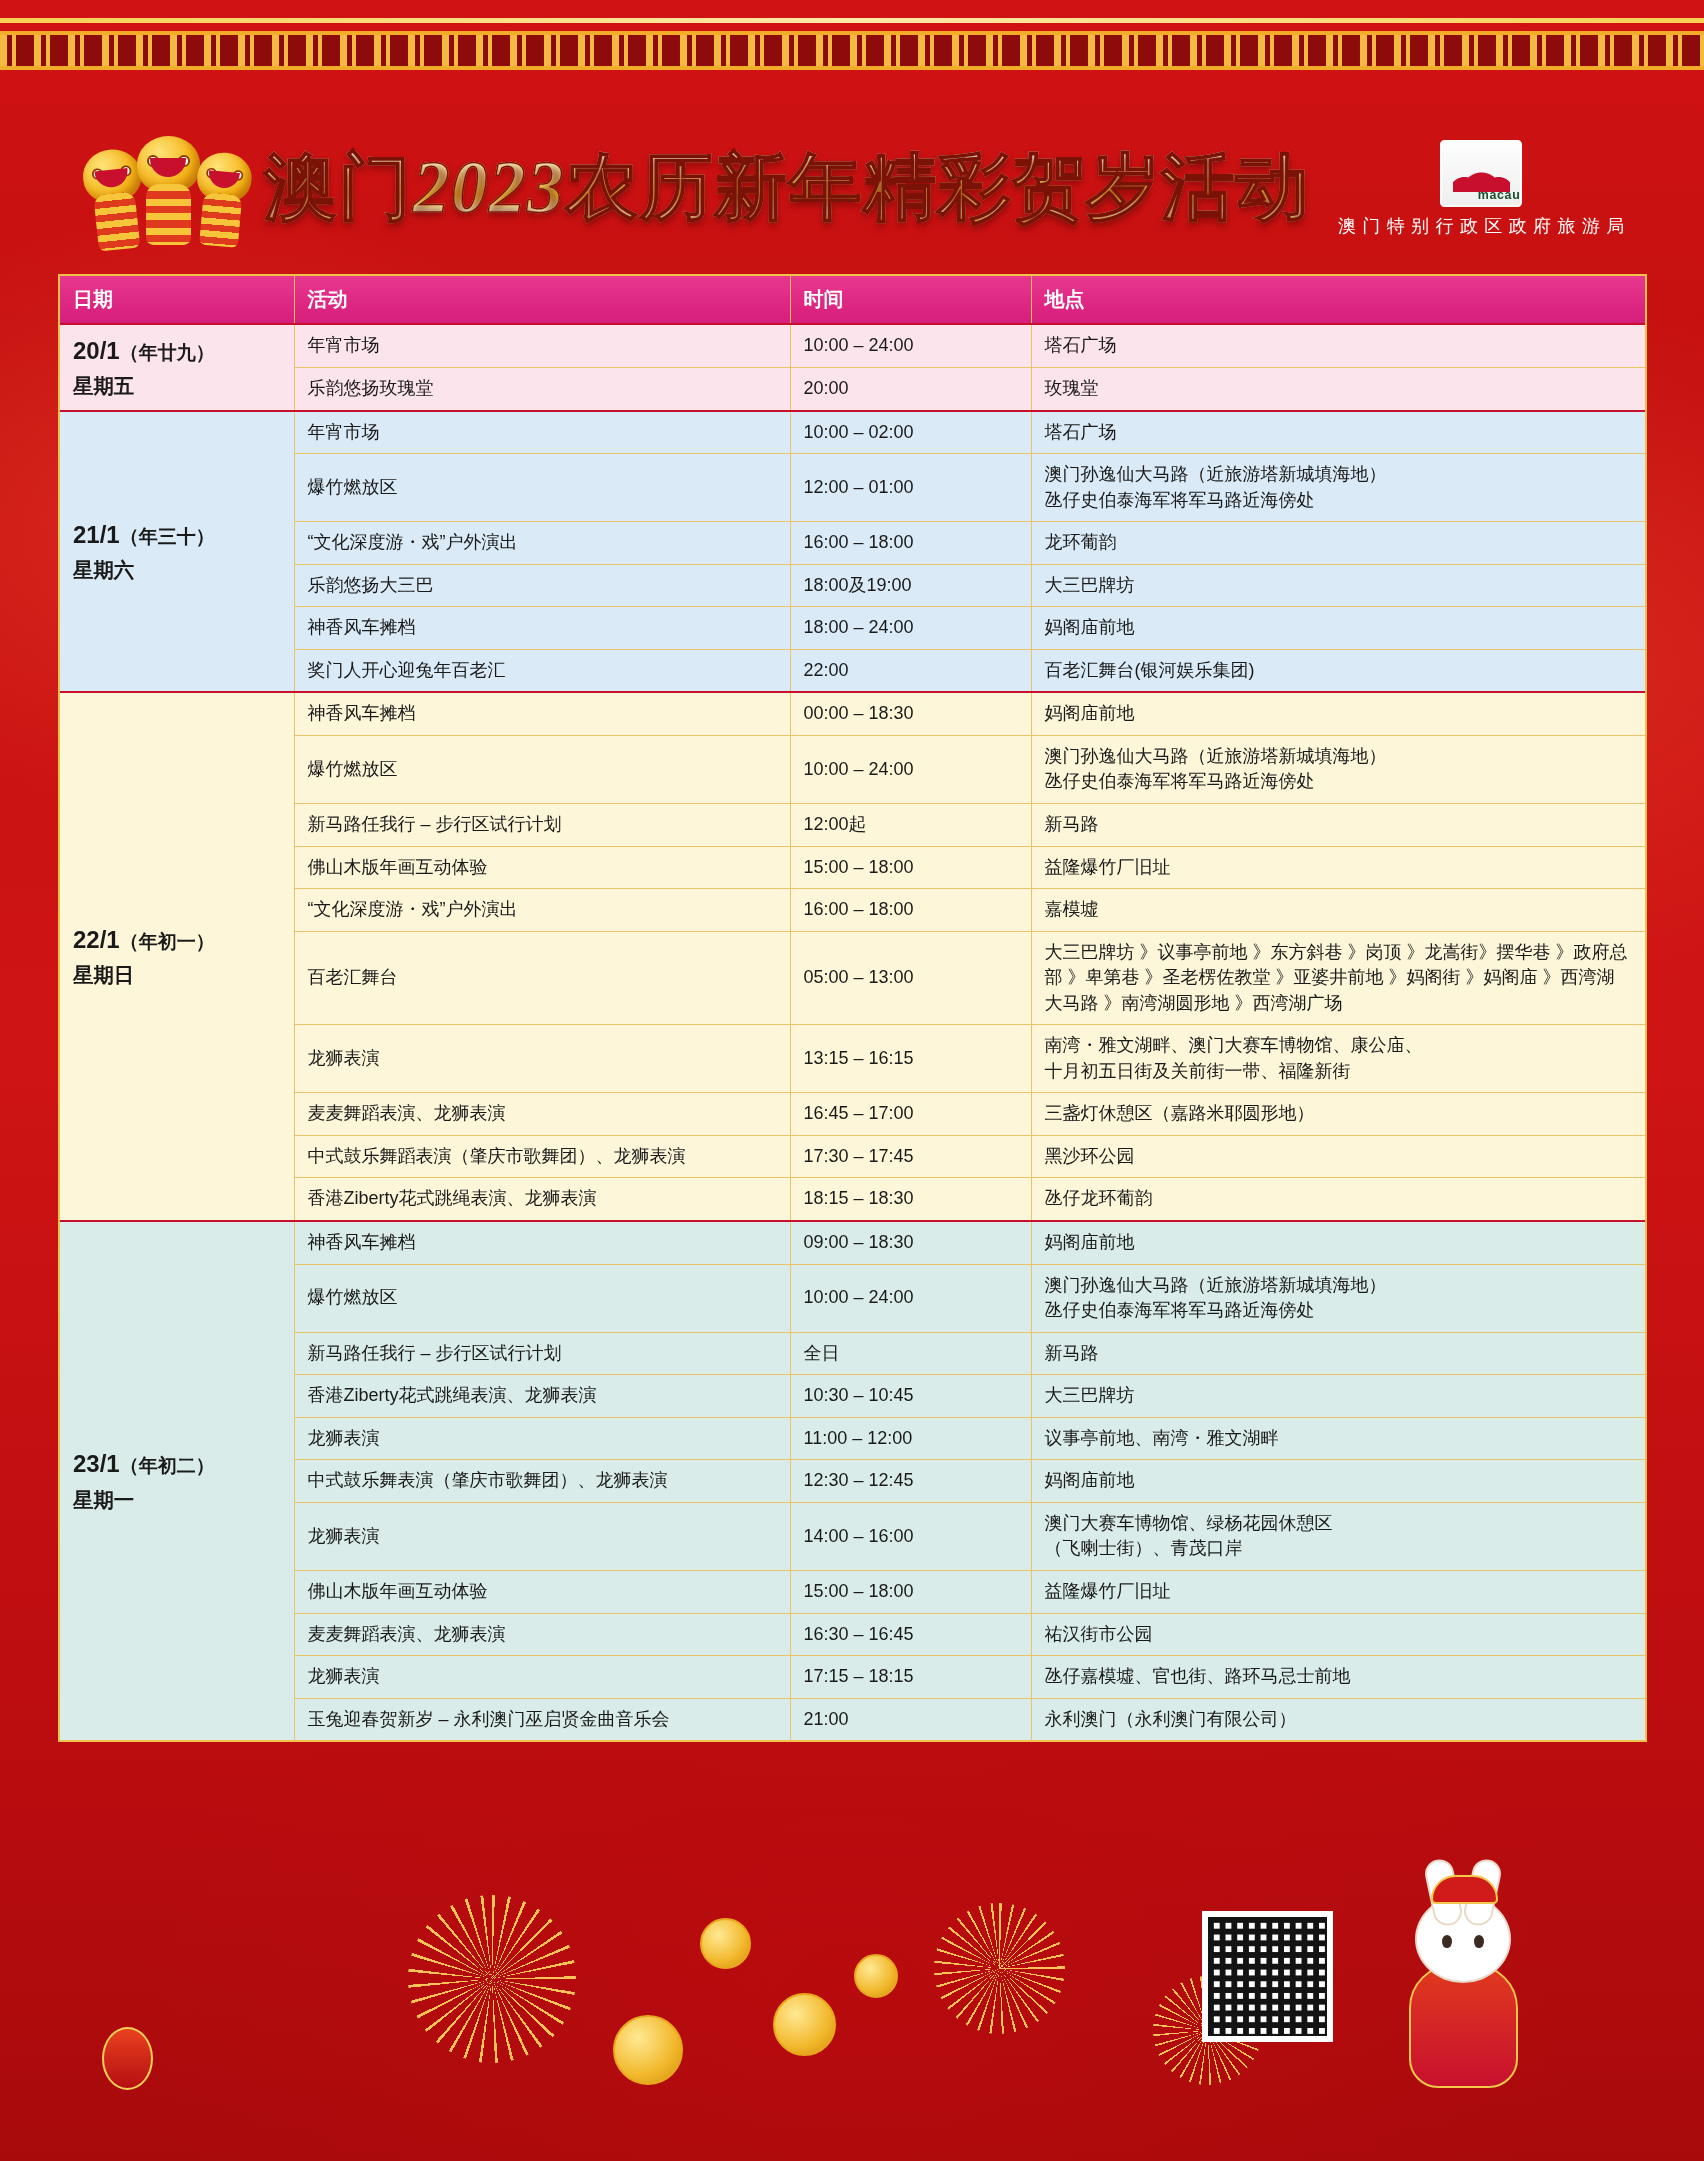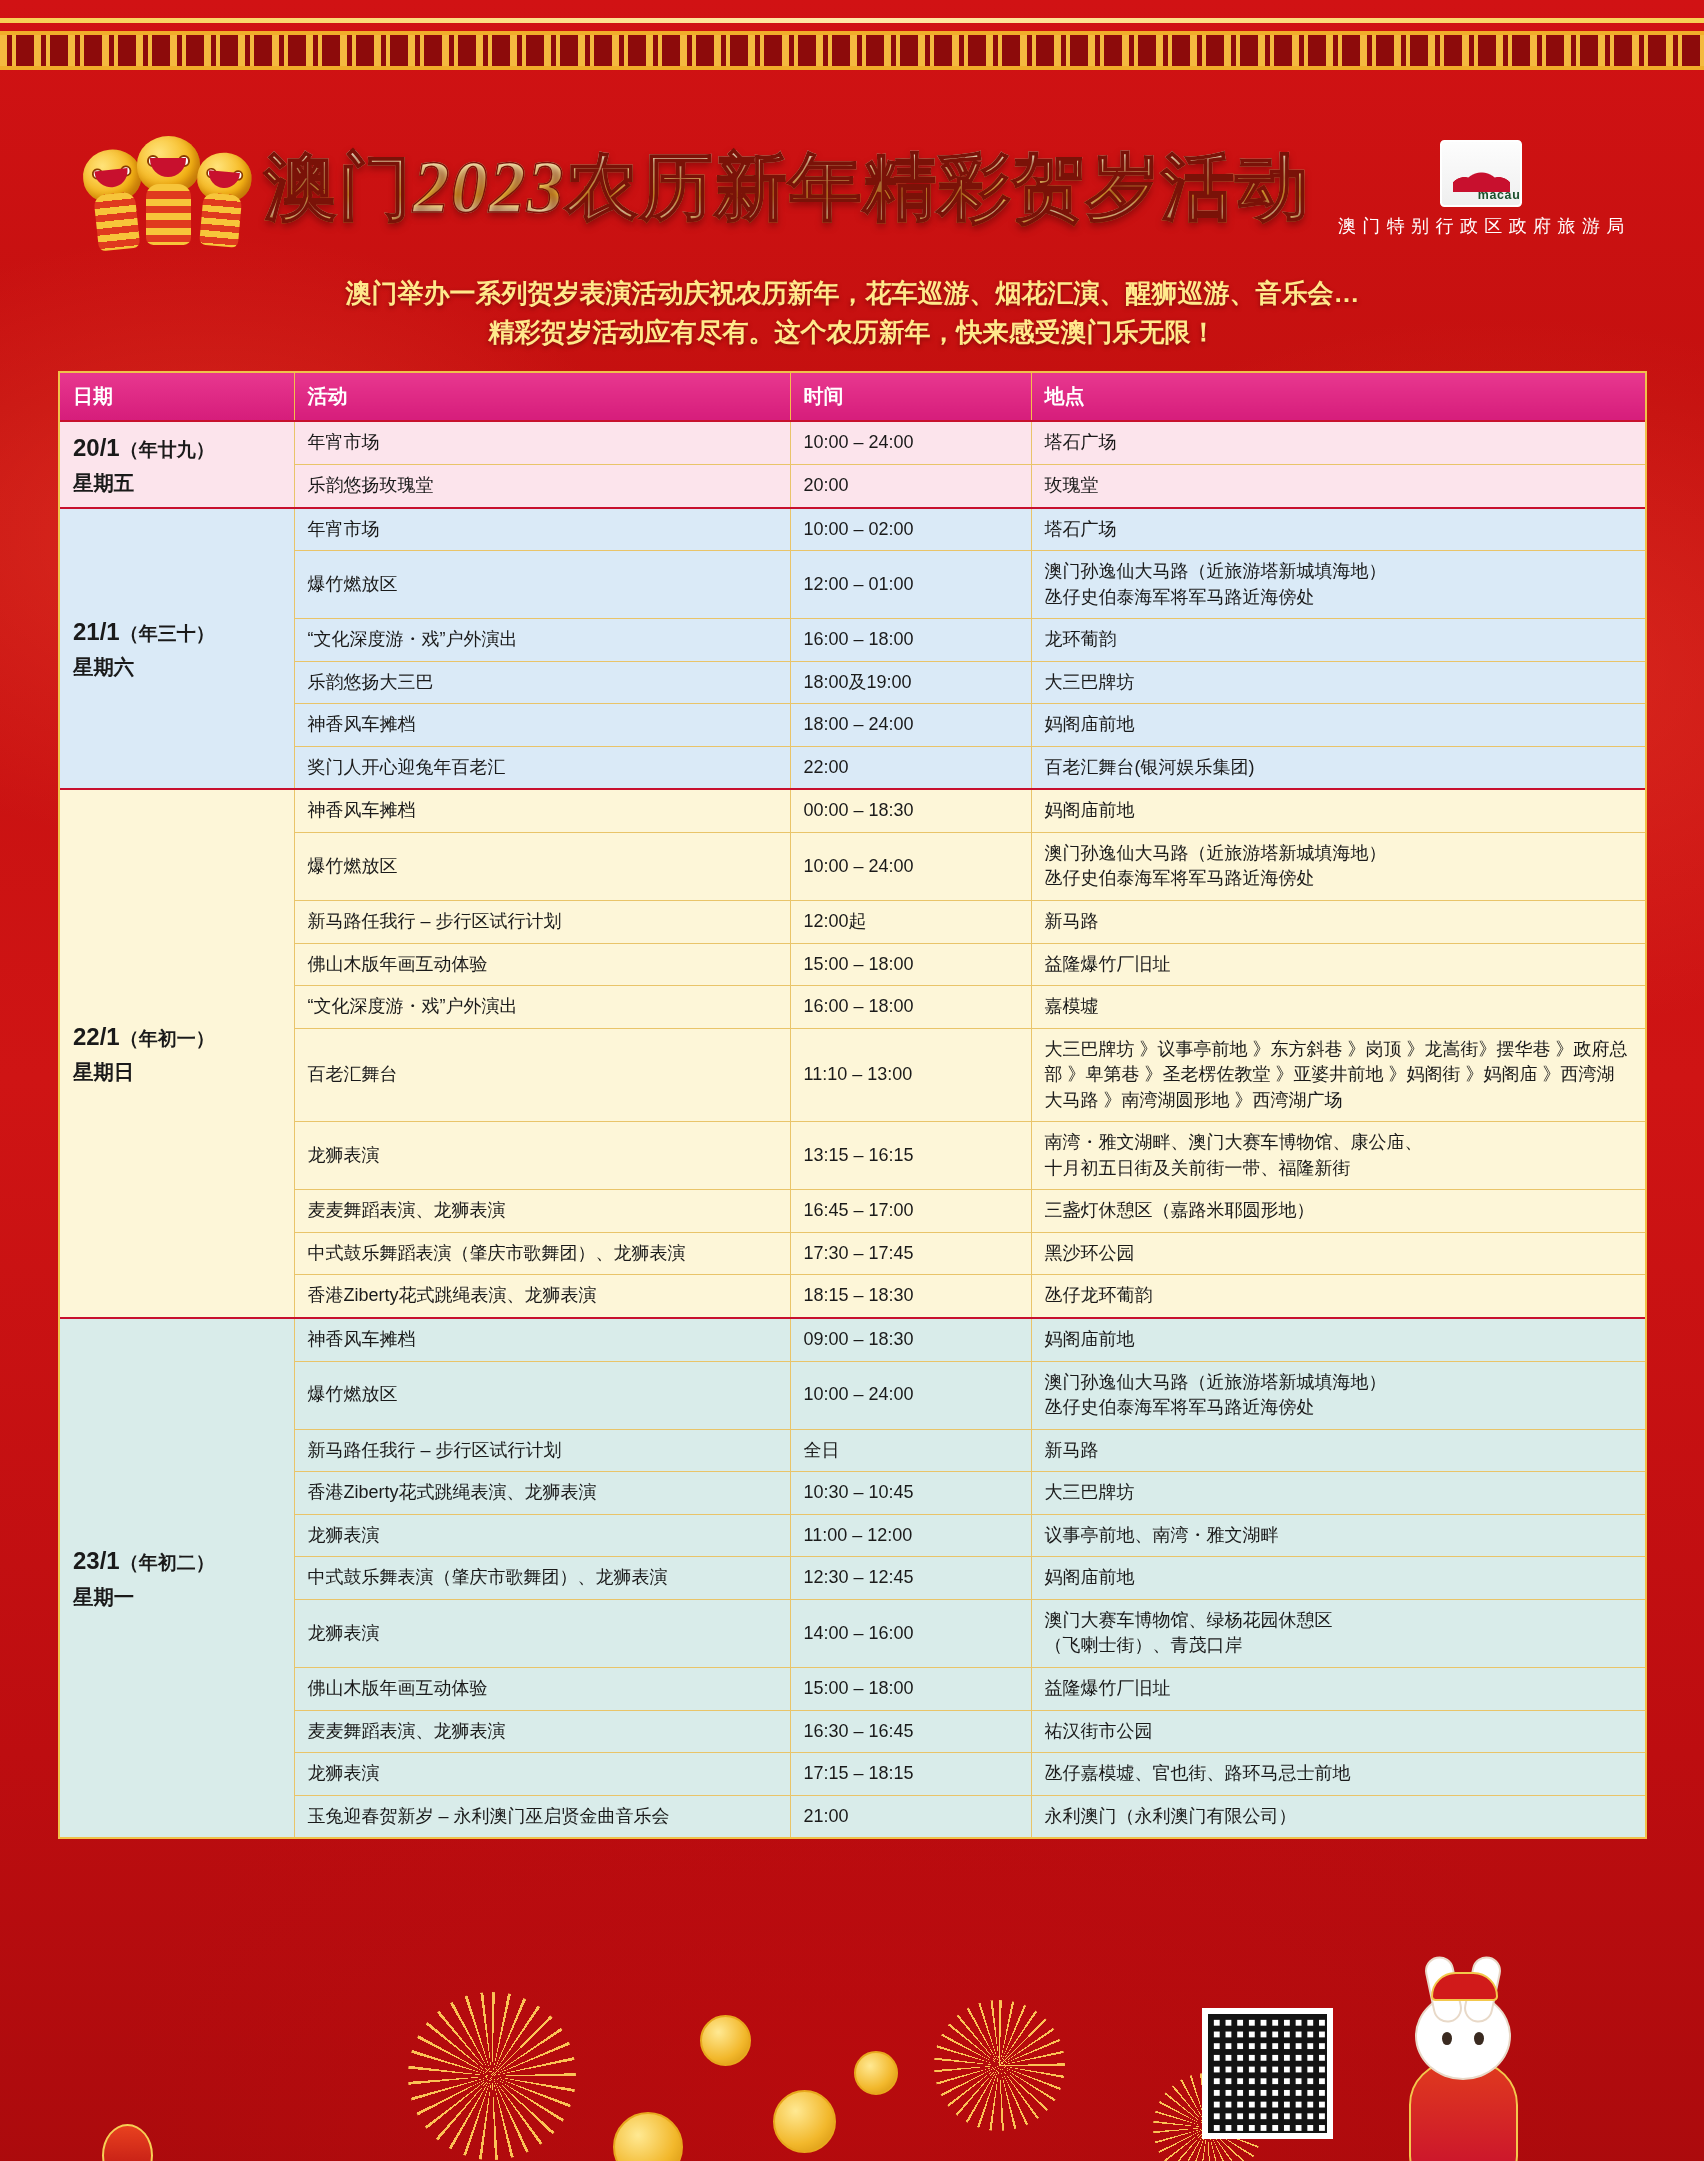--- a/index.html
+++ b/index.html
@@ -313,24 +313,20 @@
 
     <div class="logo-area">
       <div class="logo-mark">
         <div class="lotus"></div>
         <div class="logotext">macau</div>
       </div>
       <div class="logo-caption">澳 门 特 别 行 政 区 政 府 旅 游 局</div>
     </div>
   </div>
 
-  <div class="intro">
-    <div>澳门举办一系列贺岁表演活动庆祝农历新年，花车巡游、烟花汇演、醒狮巡游、音乐会…</div>
-    <div>精彩贺岁活动应有尽有。这个农历新年，快来感受澳门乐无限！</div>
-  </div>
 
   <div class="table-wrap">
     <table class="schedule">
       <colgroup>
         <col class="c-date">
           <col class="c-event">
           <col class="c-time">
           <col class="c-venue">
       </colgroup>
       <thead>
@@ -407,21 +403,21 @@
             <td>15:00 – 18:00</td>
             <td style="white-space: pre-line;">益隆爆竹厂旧址</td>
           </tr>
           <tr class="grp-c">
             <td>“文化深度游・戏”户外演出</td>
             <td>16:00 – 18:00</td>
             <td style="white-space: pre-line;">嘉模墟</td>
           </tr>
           <tr class="grp-c">
             <td>百老汇舞台</td>
-            <td>11:10 – 13:00</td>
+            <td>05:00 – 13:00</td>
             <td style="white-space: pre-line;">大三巴牌坊 》议事亭前地 》东方斜巷 》岗顶 》龙嵩街》摆华巷 》政府总部 》卑第巷 》圣老楞佐教堂 》亚婆井前地 》妈阁街 》妈阁庙 》西湾湖大马路 》南湾湖圆形地 》西湾湖广场</td>
           </tr>
           <tr class="grp-c">
             <td>龙狮表演</td>
             <td>13:15 – 16:15</td>
             <td style="white-space: pre-line;">南湾・雅文湖畔、澳门大赛车博物馆、康公庙、
 十月初五日街及关前街一带、福隆新街</td>
           </tr>
           <tr class="grp-c">
             <td>麦麦舞蹈表演、龙狮表演</td>

